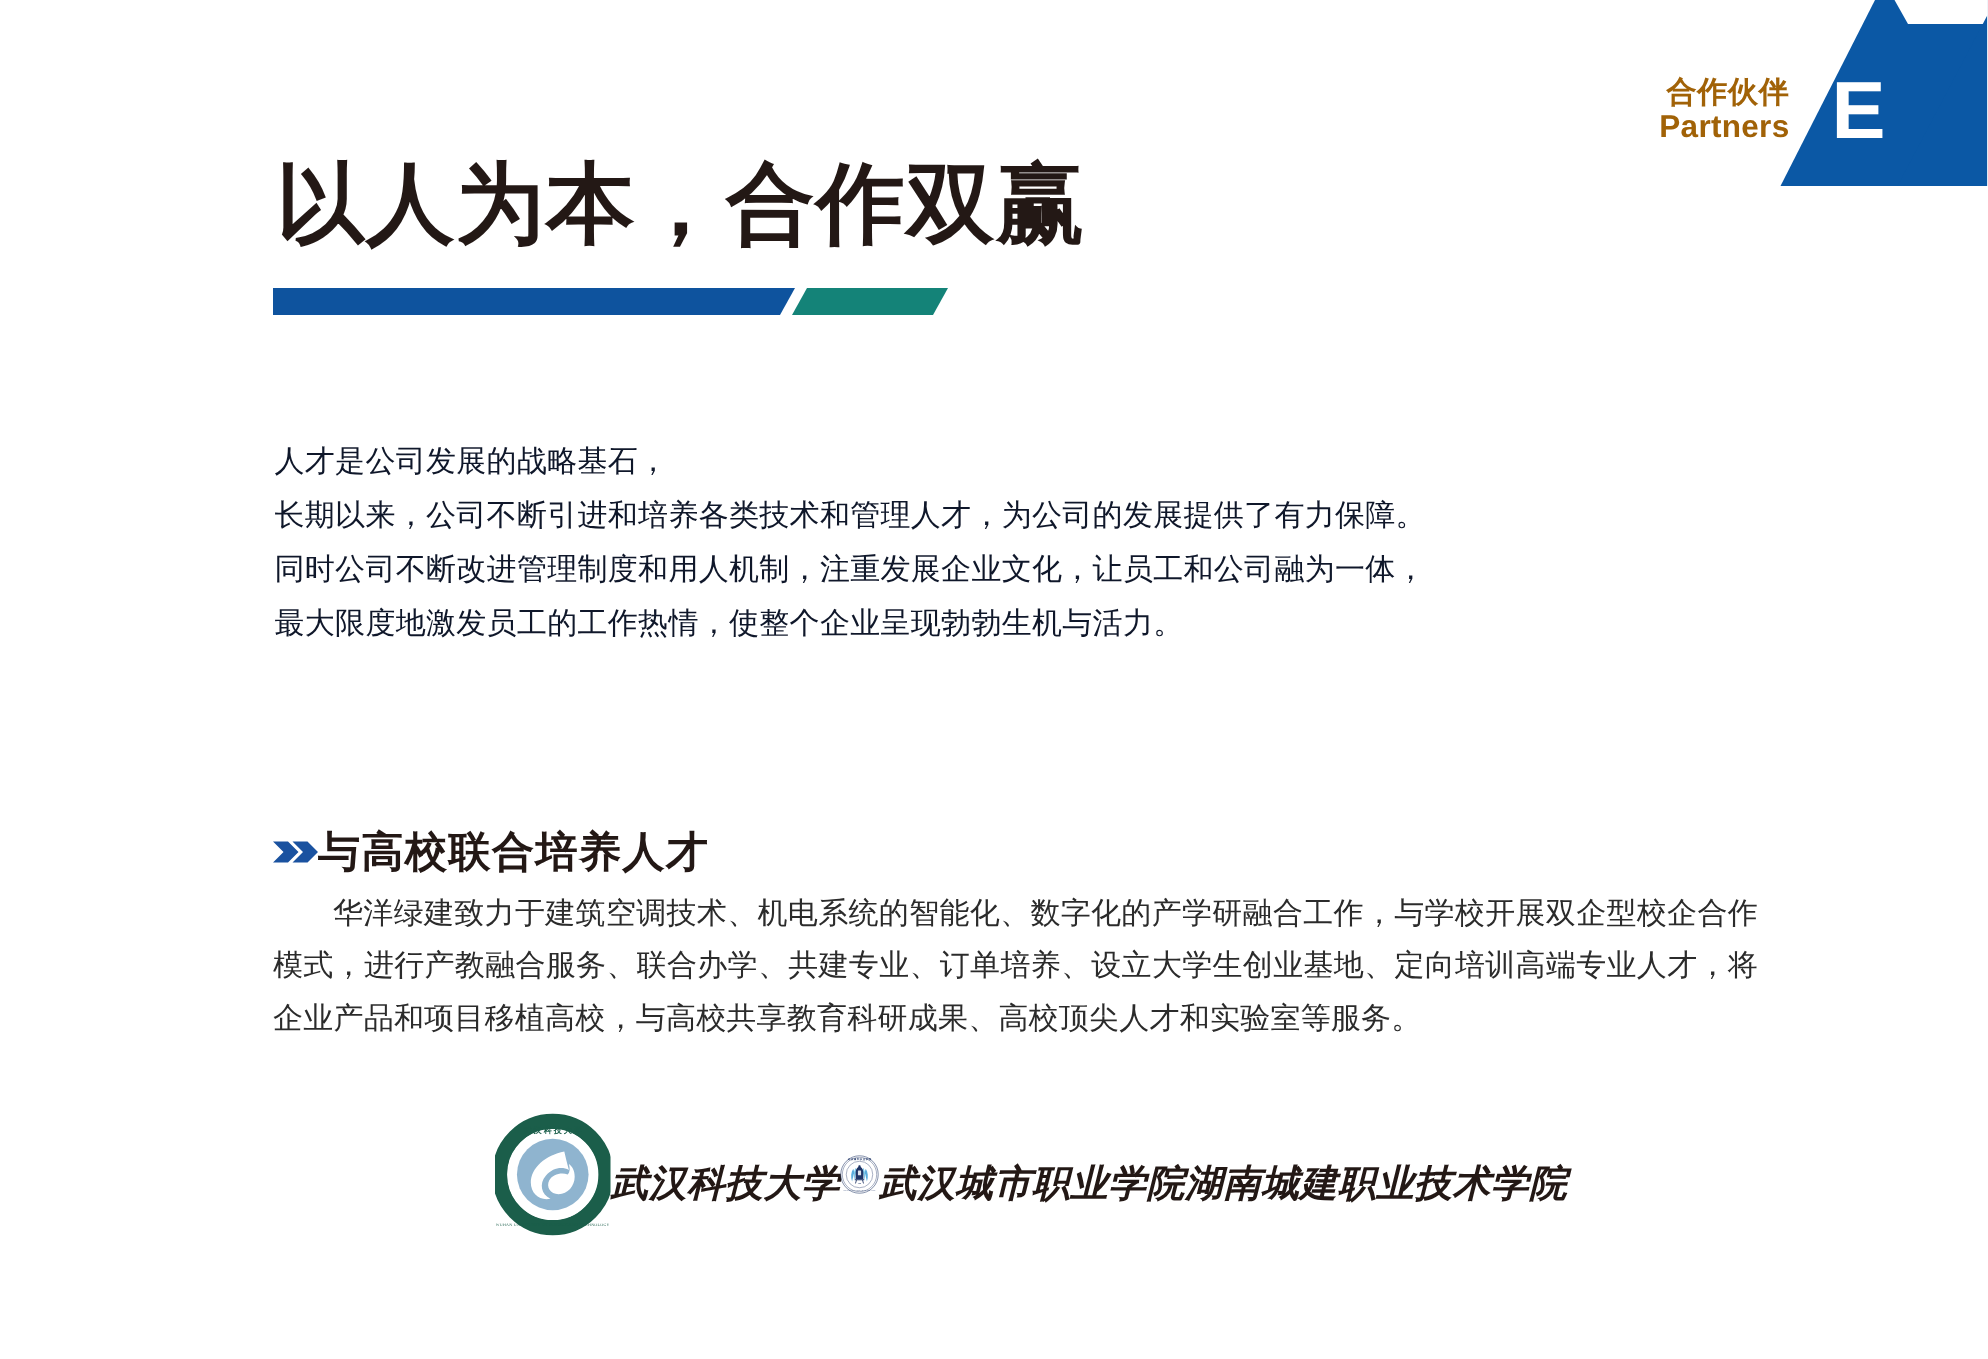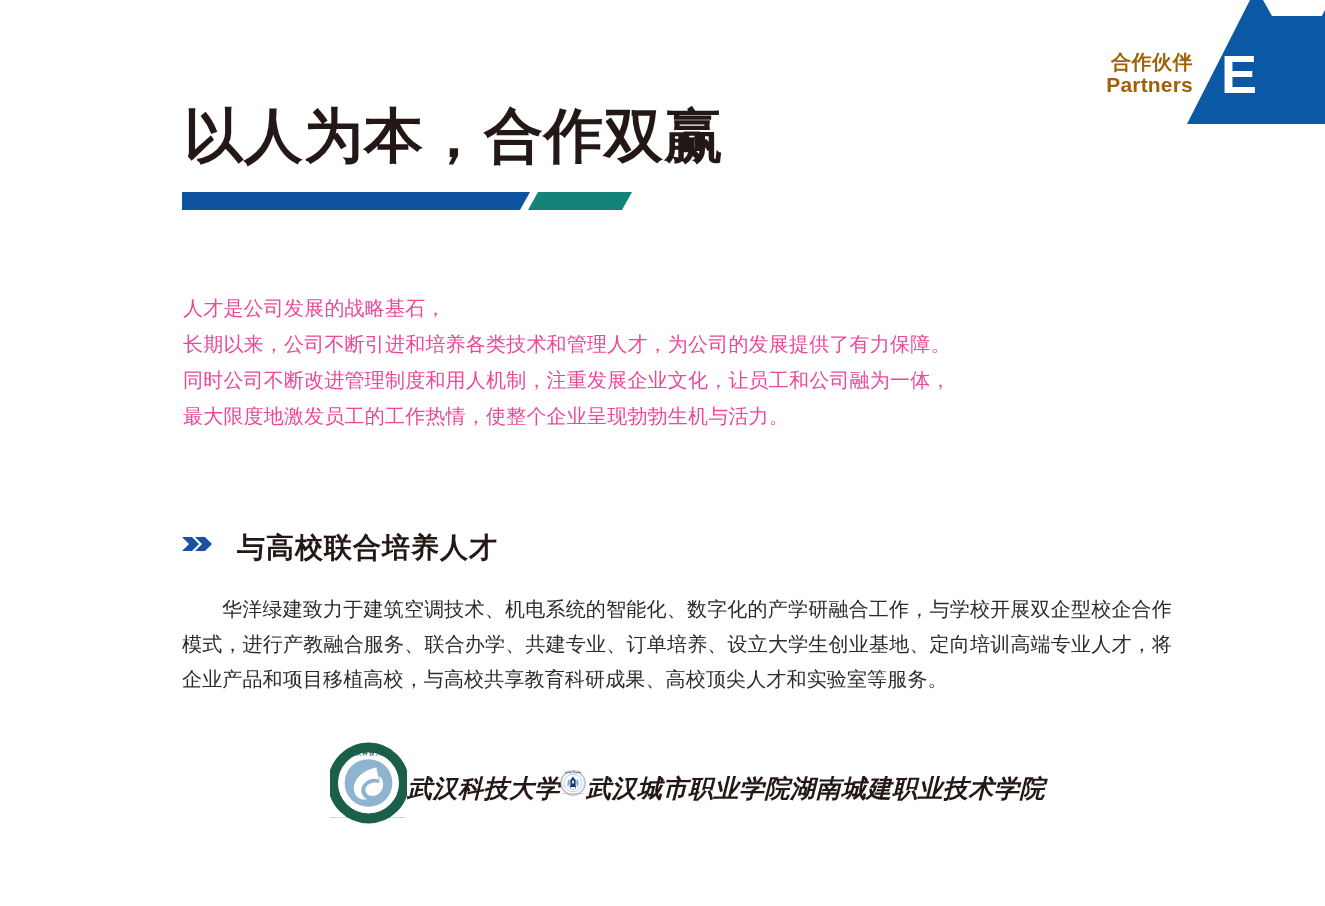--- a/index.html
+++ b/index.html
@@ -89,33 +89,34 @@
 
   
   .intro-block {
     position: absolute;
     left: 183px;
     top: 290px;
     width: 1000px;
   }
   .intro-line {
     font-size: 20px;
-    color: #ec4899;
+    color: #0f172a;
     line-height: 36px;
     white-space: nowrap;
     letter-spacing: 0.2px;
   }
 
   
   .section-heading {
     position: absolute;
     left: 182px;
-    top: 534px;
+    top: 554px;
     display: flex;
-    gap: 25px;
+    align-items: center;
+    gap: 0;
   }
   .arrow-icon {
     display: block;
     width: 30px;
     height: 20px;
     flex: 0 0 auto;
   }
   .section-heading-text {
     font-size: 28px;
     font-weight: 700;

